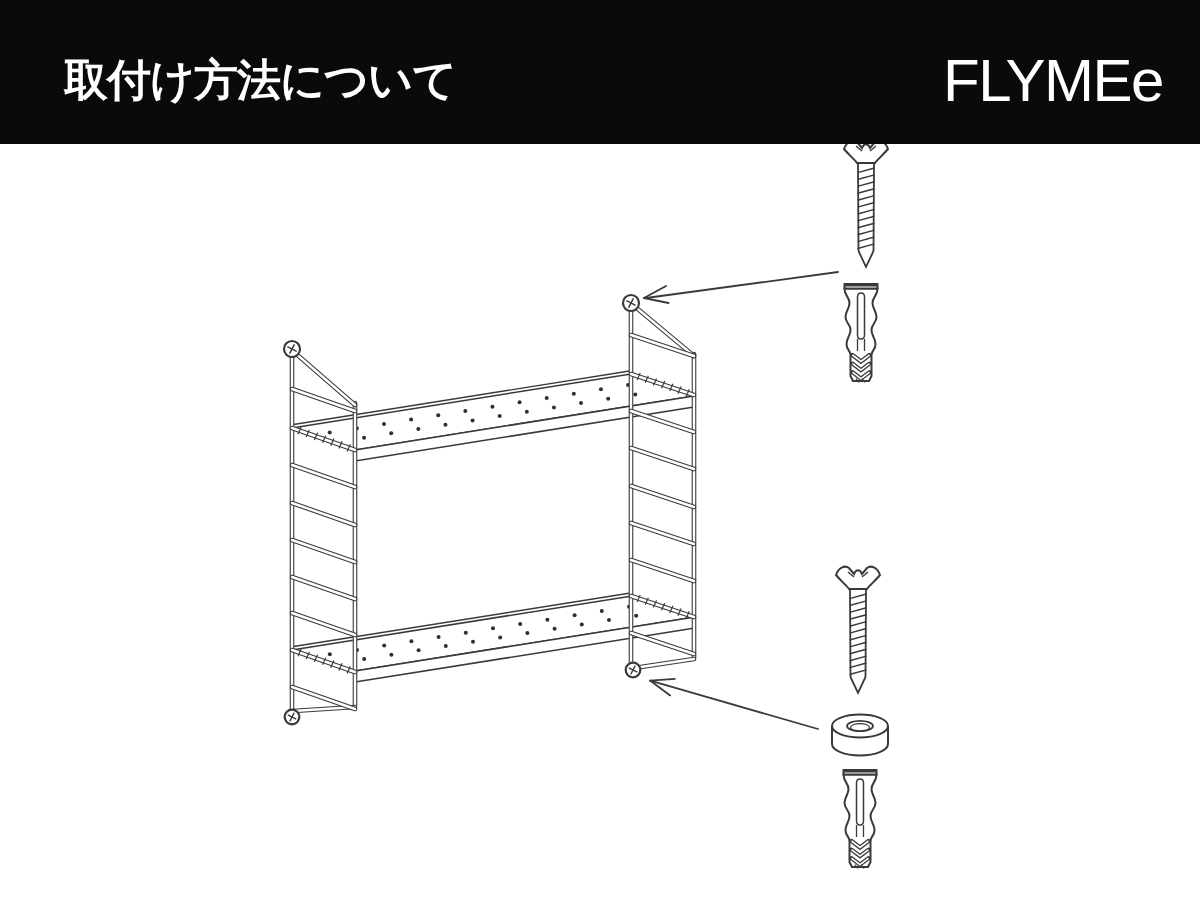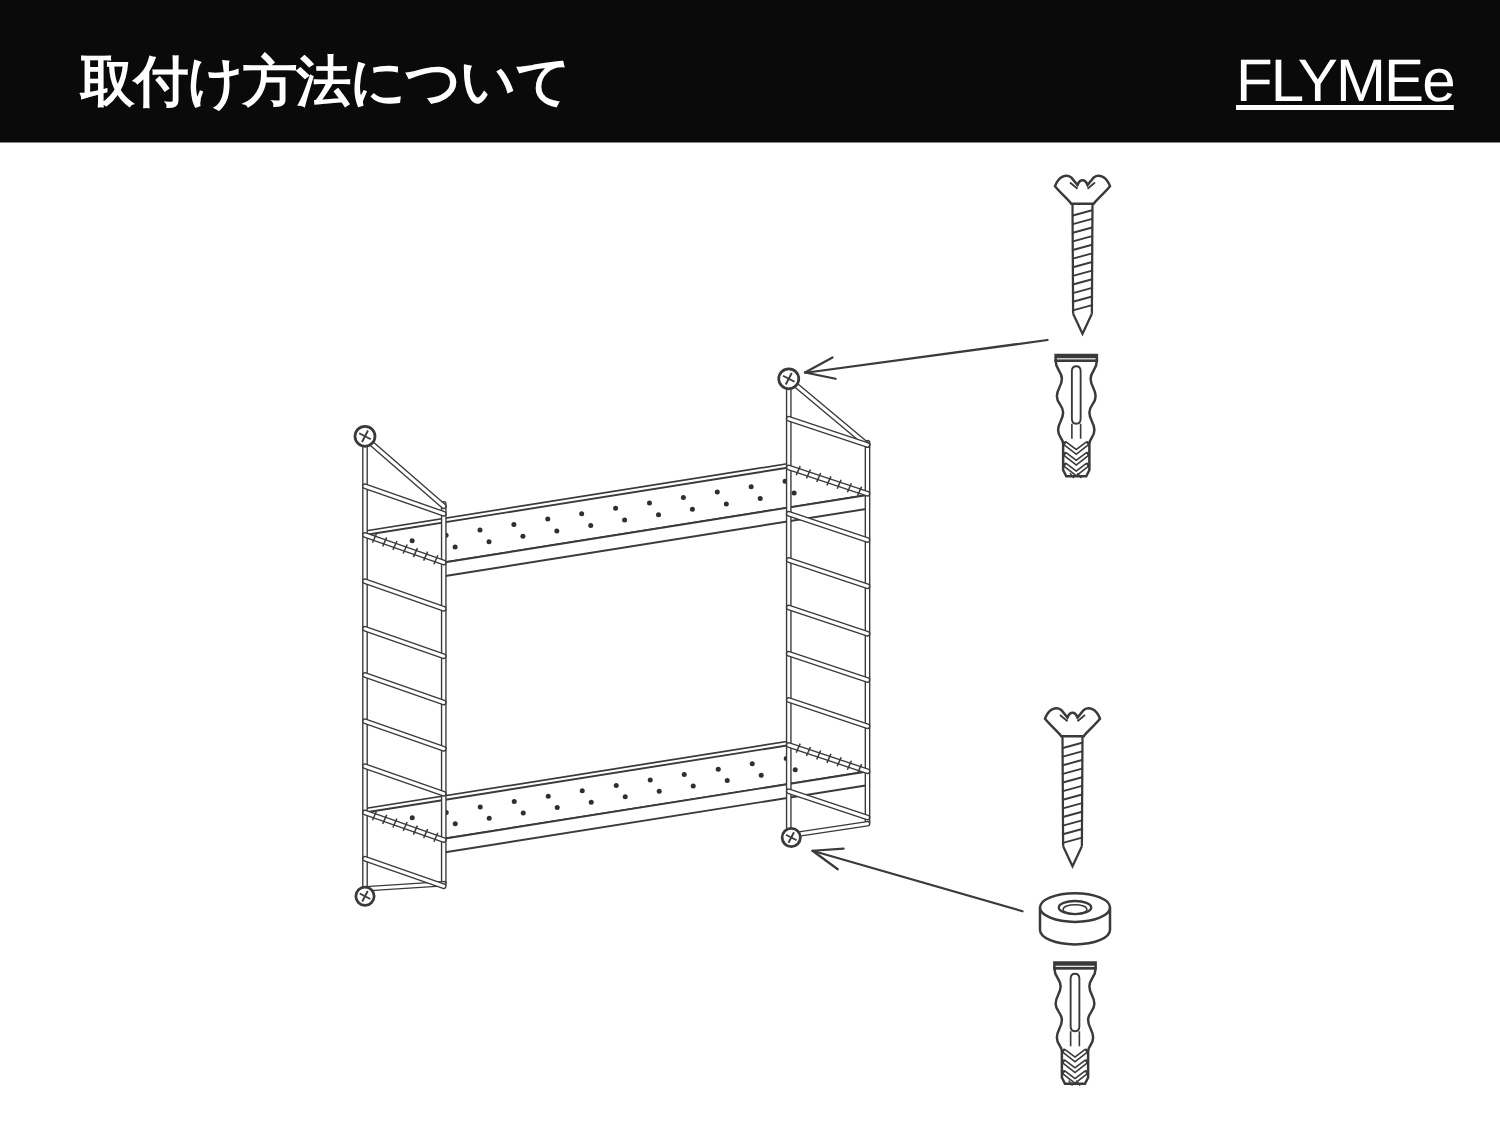--- a/index.html
+++ b/index.html
@@ -6,32 +6,32 @@
     --header-bg:#0a0a0a;
     --header-text:#ffffff;
     --line:#3a3a3a;
     --paper:#ffffff;
   }
   *{margin:0;padding:0;box-sizing:border-box;}
   html,body{width:1200px;height:900px;background:var(--paper);}
   body{font-family:"Liberation Sans","DejaVu Sans",sans-serif;position:relative;overflow:hidden;}
   .page{position:absolute;inset:0;background:var(--paper);}
   .topbar{
-    position:absolute;left:0;top:0;width:1200px;height:114px;
+    position:absolute;left:0;top:0;width:1200px;height:144px;
     background:var(--header-bg);
     display:flex;align-items:center;justify-content:space-between;
     padding:16px 37px 0 64px;z-index:2;
   }
   .title{
     color:var(--header-text);font-size:44px;font-weight:700;
     letter-spacing:-1px;white-space:nowrap;
   }
   .logo{
-    color:var(--header-text);font-size:48px;font-weight:500;
-    letter-spacing:-1.5px;white-space:nowrap;text-decoration:underline;
+    color:var(--header-text);font-size:60px;font-weight:500;
+    letter-spacing:-1.5px;white-space:nowrap;
   }
   .art{position:absolute;left:0;top:0;width:1200px;height:900px;z-index:1;}
   svg{display:block;}
 </style>
 </head>
 <body>
 
 <div class="page">
   <header class="topbar">
     <h1 class="title">取付け方法について</h1>

